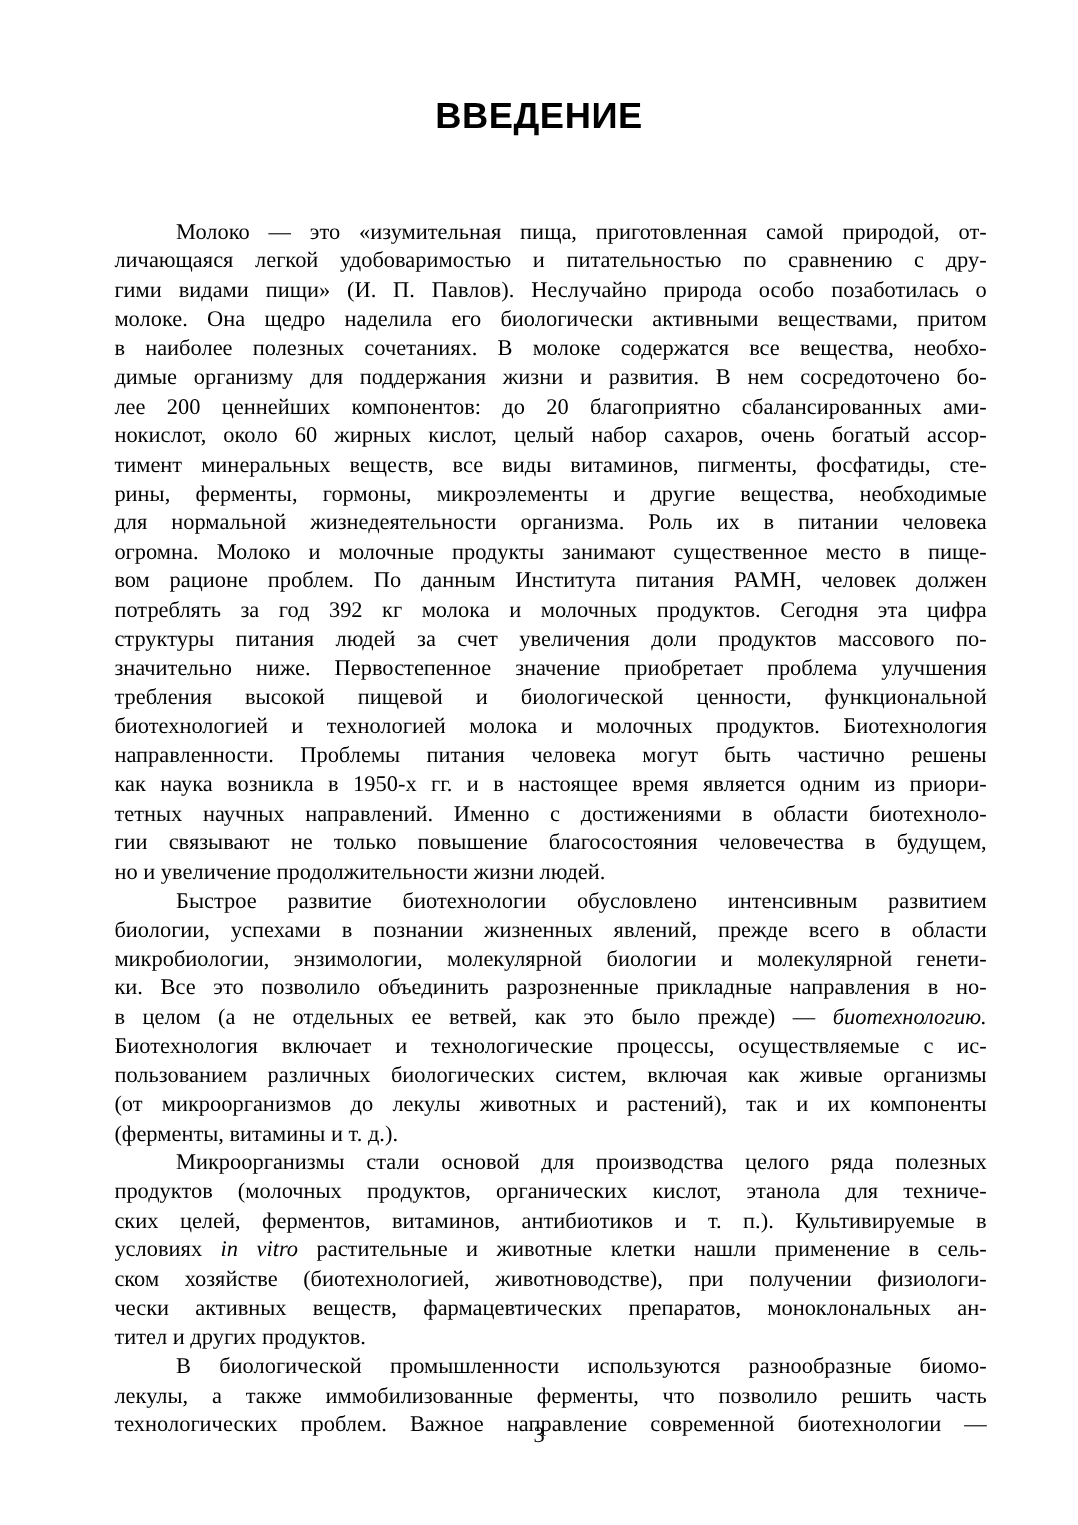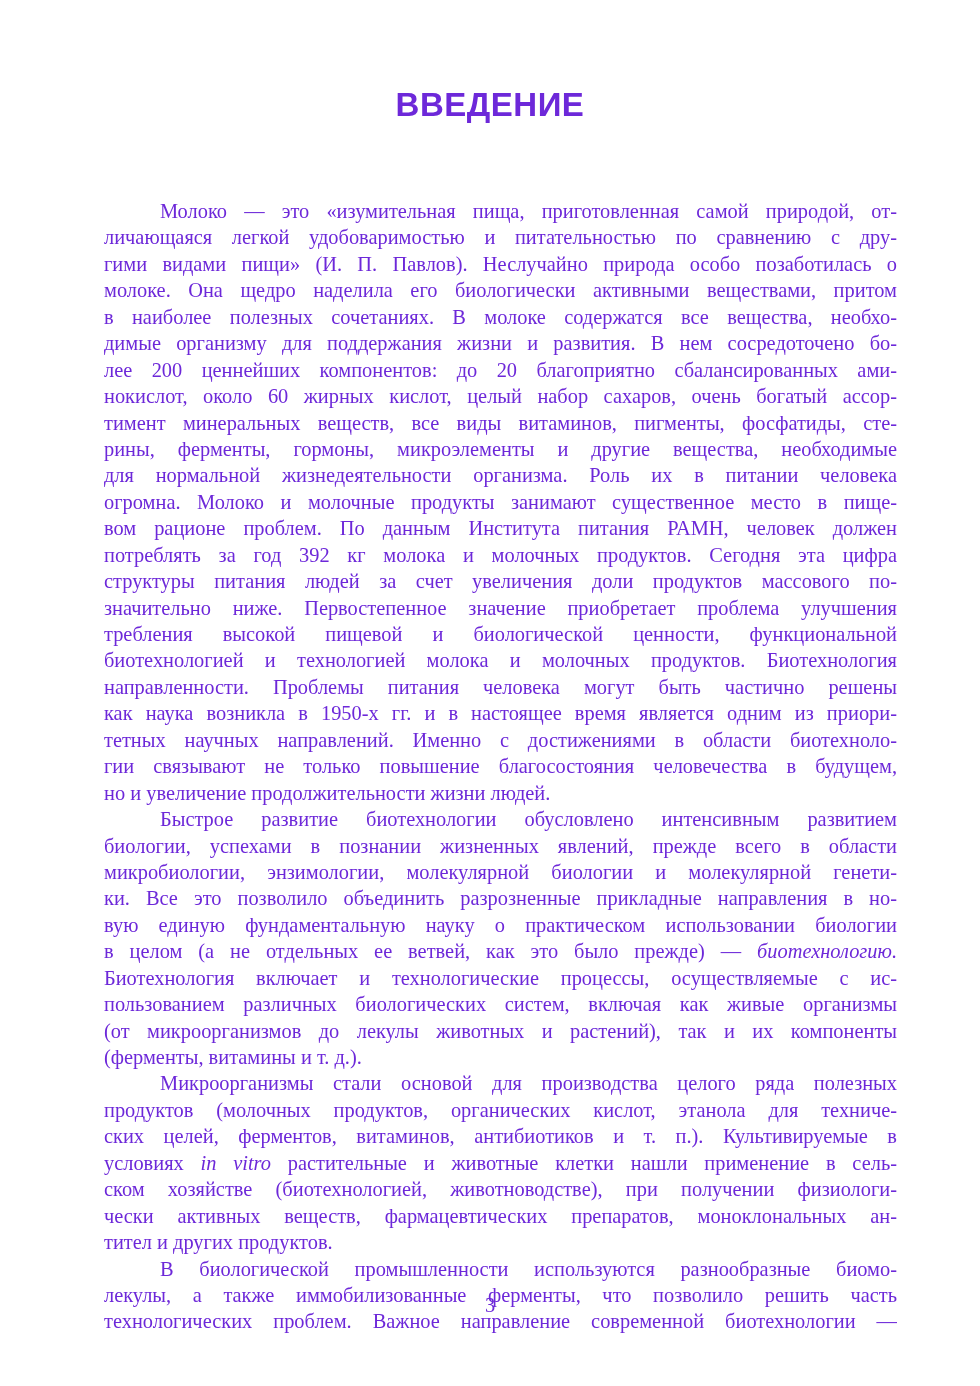--- a/index.html
+++ b/index.html
@@ -5,21 +5,21 @@
   html, body {
     margin: 0;
     padding: 0;
     background: #ffffff;
   }
   .page {
     position: relative;
     width: 980px;
     height: 1386px;
     background: #ffffff;
-    color: #6d28d9;
+    color: #000000;
     overflow: hidden;
     font-family: "Liberation Serif", serif;
     text-decoration: underline;
   }
   .doc-title {
     position: absolute;
     top: 88px;
     left: 0;
     width: 100%;
     margin: 0;
@@ -91,21 +91,20 @@
       <div class="line"><span>биотехнологией и технологией молока и молочных продуктов. Биотехнология</span></div>
       <div class="line"><span>направленности. Проблемы питания человека могут быть частично решены</span></div>
       <div class="line"><span>как наука возникла в 1950-х гг. и в настоящее время является одним из приори-</span></div>
       <div class="line"><span>тетных научных направлений. Именно с достижениями в области биотехноло-</span></div>
       <div class="line"><span>гии связывают не только повышение благосостояния человечества в будущем,</span></div>
       <div class="line lastline"><span>но и увеличение продолжительности жизни людей.</span></div>
       <div class="line first"><span>Быстрое развитие биотехнологии обусловлено интенсивным развитием</span></div>
       <div class="line"><span>биологии, успехами в познании жизненных явлений, прежде всего в области</span></div>
       <div class="line"><span>микробиологии, энзимологии, молекулярной биологии и молекулярной генети-</span></div>
       <div class="line"><span>ки. Все это позволило объединить разрозненные прикладные направления в но-</span></div>
-      <div class="line"><span>вую единую фундаментальную науку о практическом использовании биологии</span></div>
       <div class="line"><span>в целом (а не отдельных ее ветвей, как это было прежде) — </span><i>биотехнологию.</i></div>
       <div class="line"><span>Биотехнология включает и технологические процессы, осуществляемые с ис-</span></div>
       <div class="line"><span>пользованием различных биологических систем, включая как живые организмы</span></div>
       <div class="line"><span>(от микроорганизмов до лекулы животных и растений), так и их компоненты</span></div>
       <div class="line lastline"><span>(ферменты, витамины и т. д.).</span></div>
       <div class="line first"><span>Микроорганизмы стали основой для производства целого ряда полезных</span></div>
       <div class="line"><span>продуктов (молочных продуктов, органических кислот, этанола для техниче-</span></div>
       <div class="line"><span>ских целей, ферментов, витаминов, антибиотиков и т. п.). Культивируемые в</span></div>
       <div class="line"><span>условиях </span><i>in vitro</i><span> растительные и животные клетки нашли применение в сель-</span></div>
       <div class="line"><span>ском хозяйстве (биотехнологией, животноводстве), при получении физиологи-</span></div>

